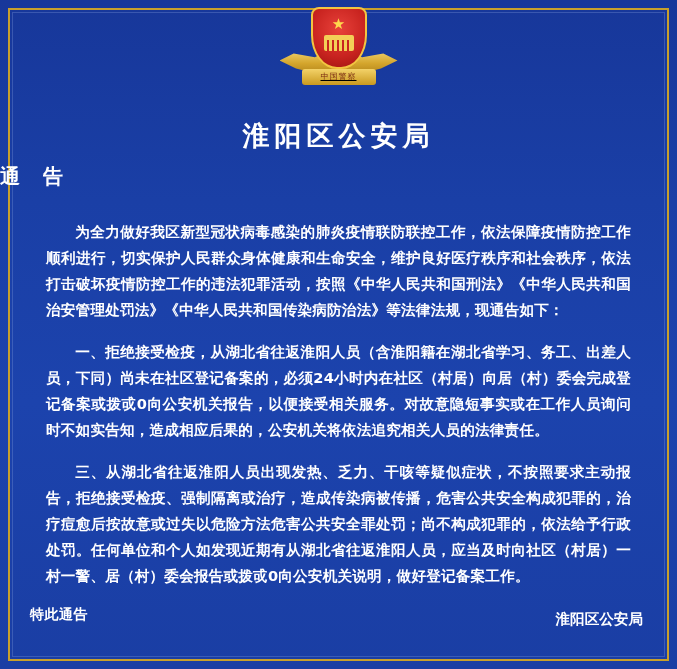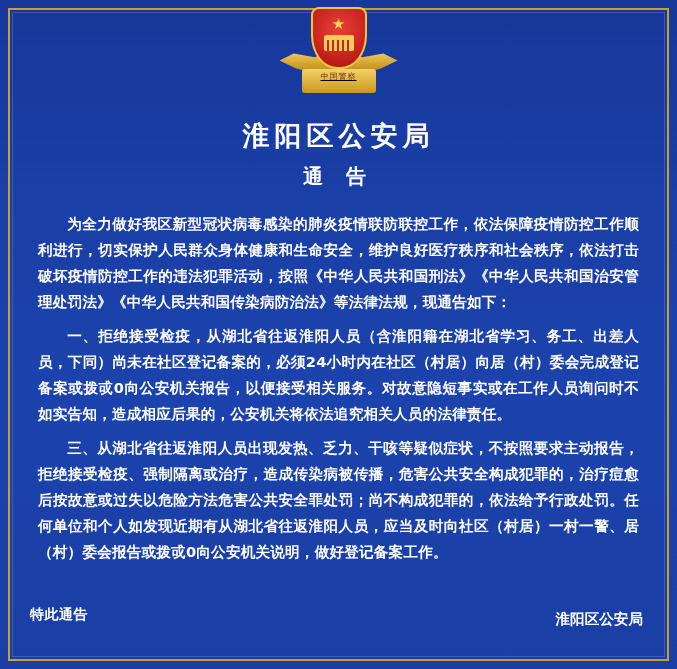--- a/index.html
+++ b/index.html
@@ -108,21 +108,21 @@
     background: linear-gradient(180deg, #f7dd7e 0%, #d4a52c 55%, #a87b16 100%);
     clip-path: polygon(0% 45%, 12% 22%, 30% 34%, 38% 18%, 50% 6%, 62% 18%, 70% 34%, 88% 22%, 100% 45%, 86% 72%, 62% 96%, 50% 100%, 38% 96%, 14% 72%);
     border-radius: 4px;
   }
   .em-banner {
     position: absolute;
     left: 50%;
     transform: translateX(-50%);
     top: 62px;
     width: 74px;
-    height: 24px;
+    height: 16px;
     background: linear-gradient(180deg, #f3d268 0%, #c9991f 100%);
     border-radius: 3px;
     text-decoration: underline;
   }
   .em-banner span {
     display: block;
     text-align: center;
     font-size: 8px;
     line-height: 16px;
     color: #7a2b12;
@@ -141,42 +141,41 @@
     font-size: 27px;
     font-weight: bold;
     letter-spacing: 5px;
     font-family: "DejaVu Sans", "Liberation Sans", sans-serif;
   }
   .subtitle {
     position: absolute;
     left: 0;
     right: 0;
     top: 163px;
-    text-align: center;
     color: #ffffff;
     font-size: 20px;
     font-weight: bold;
     letter-spacing: 8px;
     font-family: "DejaVu Sans", "Liberation Sans", sans-serif;
   }
 
   .body {
     position: absolute;
     left: 30px;
     right: 30px;
     top: 203px;
     color: #ffffff;
     font-size: 14.6px;
     line-height: 26px;
     font-weight: bold;
     text-align: justify;
     font-family: "DejaVu Sans", "Liberation Sans", sans-serif;
   }
   .body p {
-    margin: 8px;
+    margin: 16px;
     text-indent: 2em;
     letter-spacing: 0.2px;
   }
   .closing {
     position: absolute;
     left: 30px;
     top: 606px;
     color: #ffffff;
     font-size: 14px;
     font-weight: bold;

